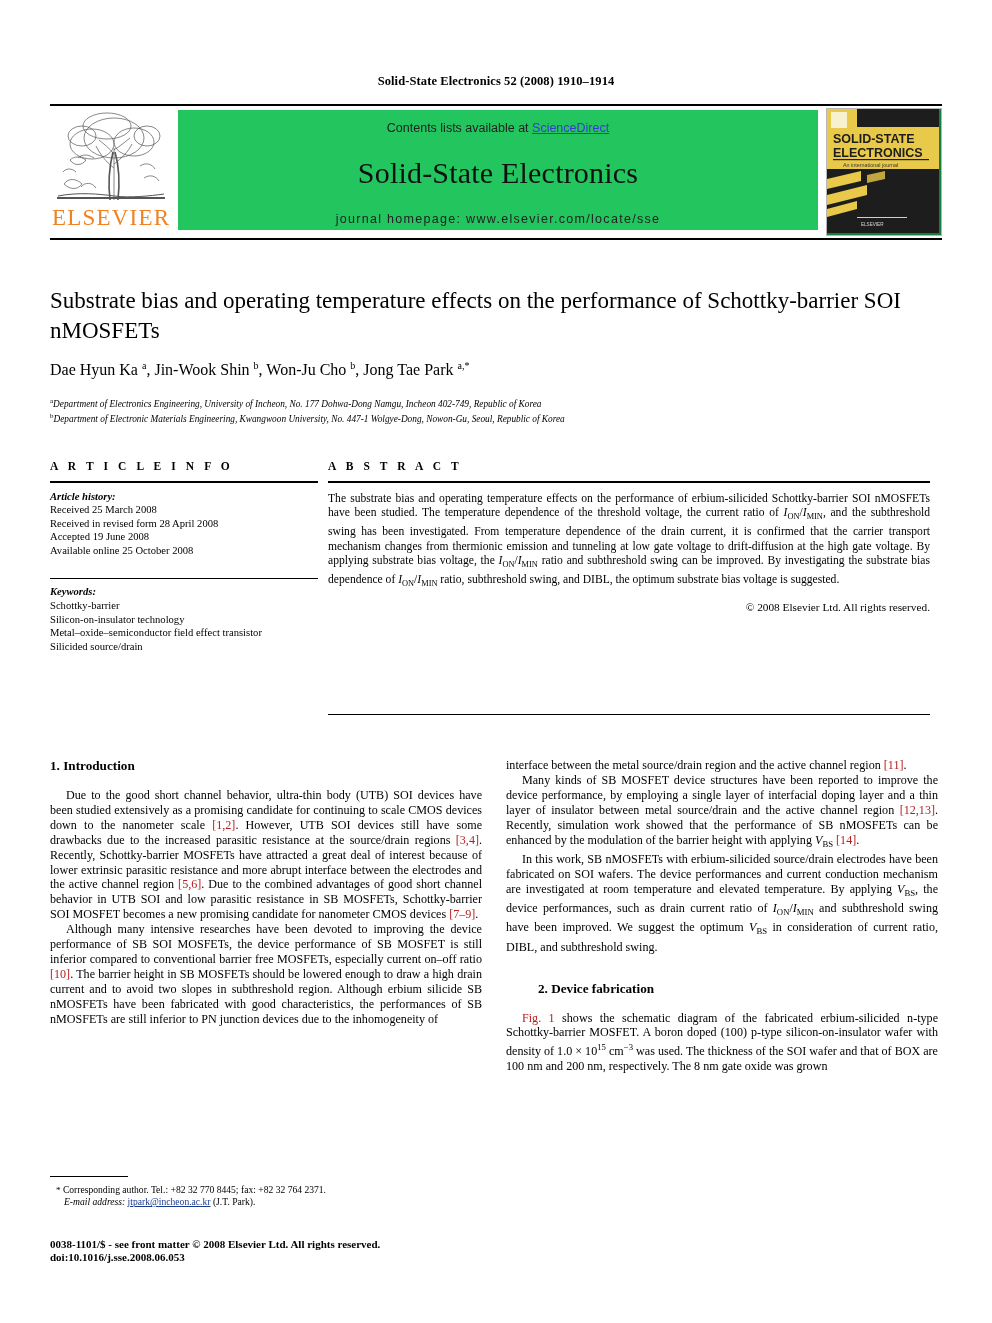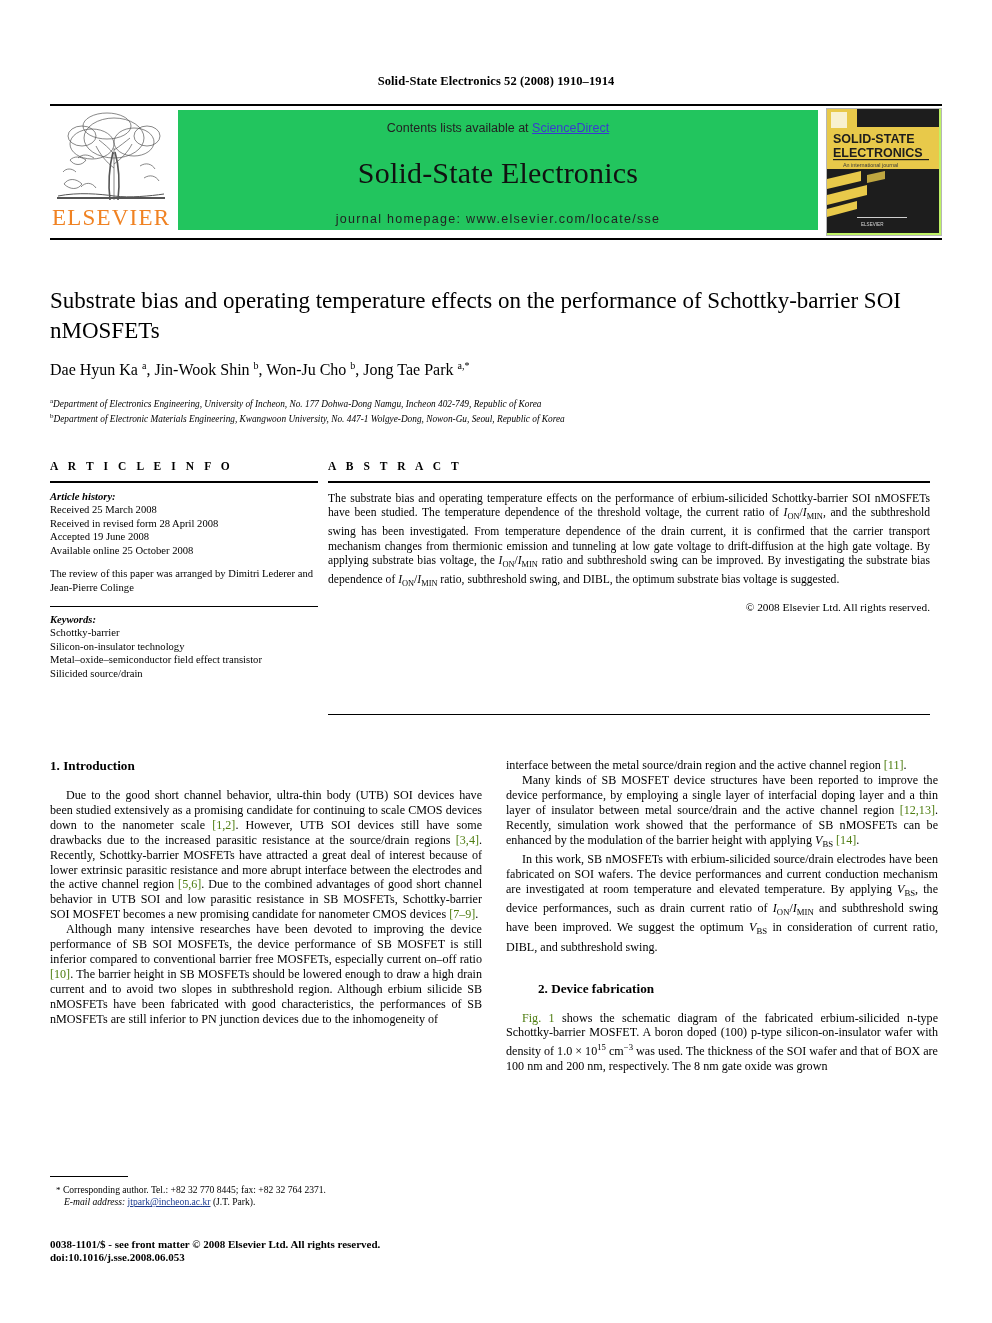--- a/index.html
+++ b/index.html
@@ -53,21 +53,21 @@
     font-family:"Liberation Serif", serif;
     font-size:30px; color:#111; margin-top:21px; letter-spacing:.2px;
   }
   .homepage-line {
     font-family:"Liberation Sans", sans-serif;
     font-size:12.5px; color:#222; margin-top:22px; letter-spacing:1.3px;
   }
   .cover-thumb {
     position:absolute; left:826px; top:108px; width:114px; height:126px;
     border:1px solid #b6b6b6;
-    background:#bef264;
+    background:#15803d;
     overflow:hidden;
   }
 
   
   .title {
     position:absolute; left:50px; top:286px; width:880px;
     font-family:"Liberation Serif", serif;
     font-size:23px; line-height:30px; color:#000;
   }
   .authors {
@@ -126,21 +126,21 @@
   }
   .h2.spaced { margin-top:26px;margin-left:32px; }
   p.body {
     font-family:"Liberation Serif", serif;
     font-size:12.1px; line-height:14.9px;
     text-align:justify;
     margin:0;
     text-indent:16px;
   }
   p.body.noind { text-indent:0; }
-  .ref { color:#4d7c0f; }
+  .ref { color:#b91c1c; }
   sub { font-size:.72em; }
   sup { font-size:.72em; }
   i { font-style:italic; }
 
   
   .foot-rule {
     position:absolute; left:50px; top:1176px; width:78px; height:1px; background:#000;
   }
   .footnote {
     position:absolute; left:50px; top:1184px; width:432px;
@@ -235,21 +235,20 @@
   <div class="info-col">
     <div class="sec-head">A R T I C L E    I N F O</div>
     <div class="rule"></div>
     <div class="info-body">
       <div class="lab">Article history:</div>
       <div>Received 25 March 2008</div>
       <div>Received in revised form 28 April 2008</div>
       <div>Accepted 19 June 2008</div>
       <div>Available online 25 October 2008</div>
       <div class="info-gap"></div>
-      <div>The review of this paper was arranged by Dimitri Lederer and Jean-Pierre Colinge</div>
     </div>
     <div class="kw-rule"></div>
     <div class="info-body" style="margin-top:0">
       <div class="lab">Keywords:</div>
       <div>Schottky-barrier</div>
       <div>Silicon-on-insulator technology</div>
       <div>Metal–oxide–semiconductor field effect transistor</div>
       <div>Silicided source/drain</div>
     </div>
   </div>

